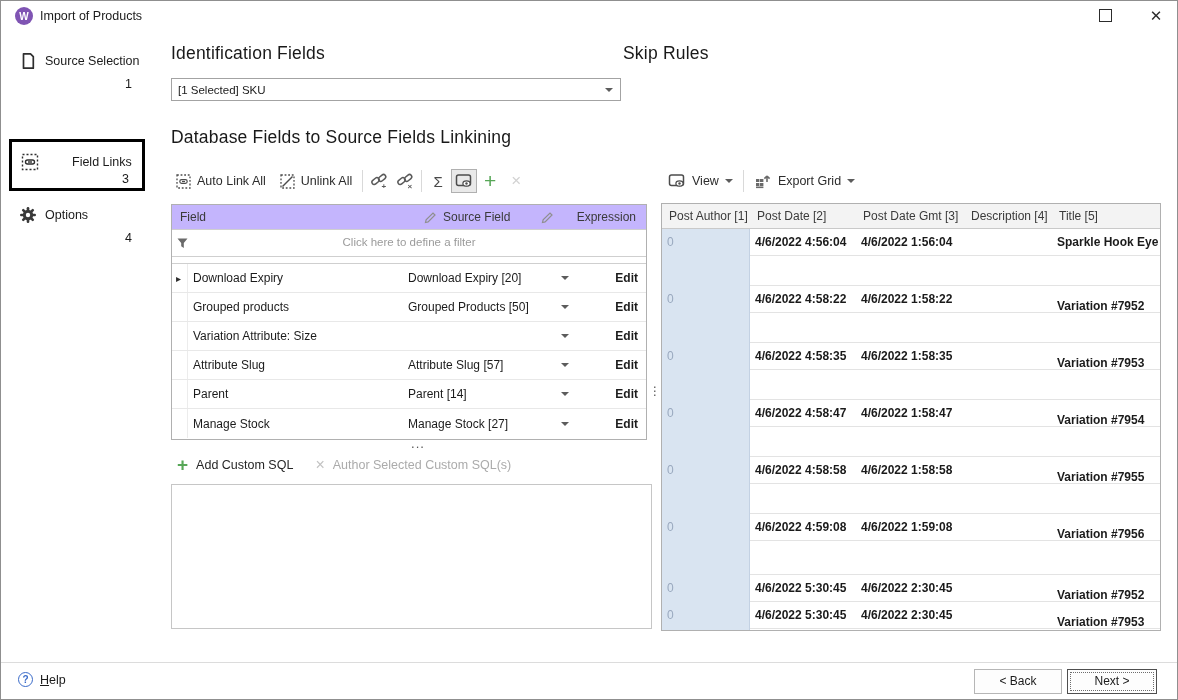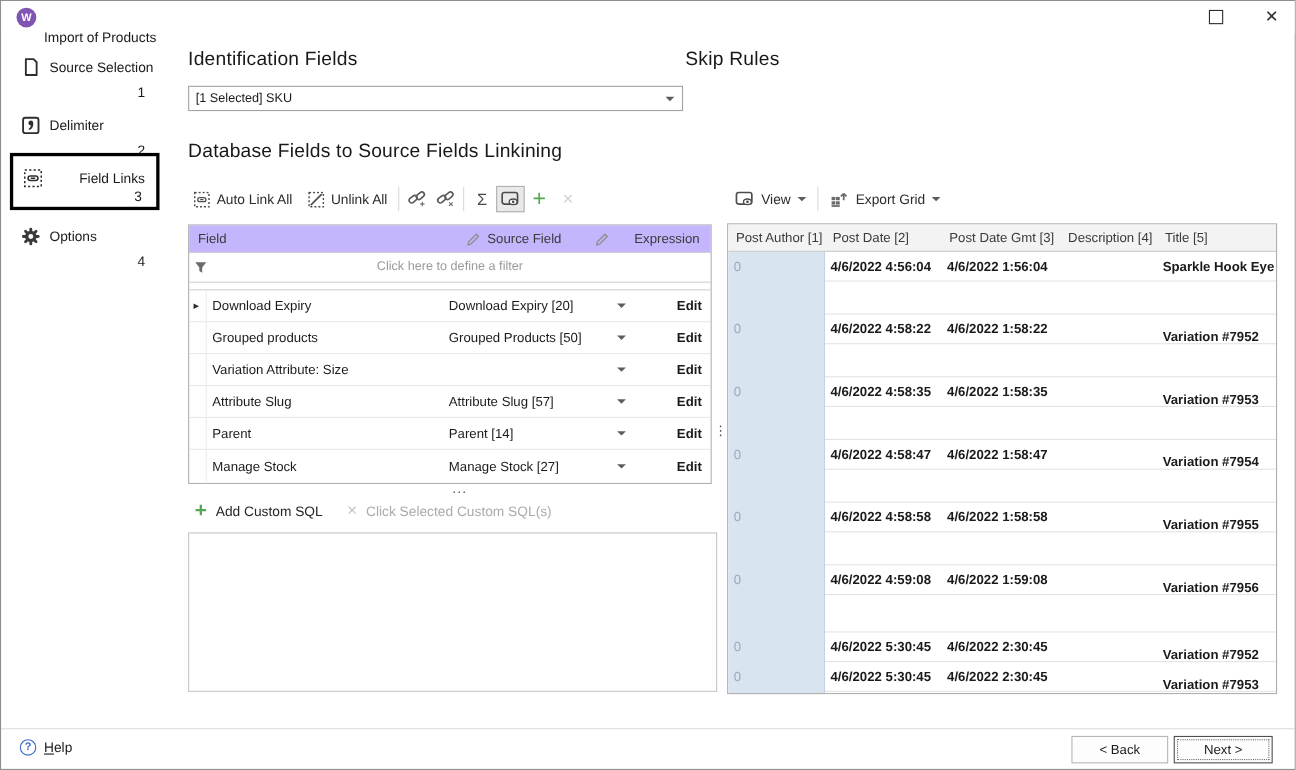--- a/index.html
+++ b/index.html
@@ -7,21 +7,21 @@
   body { font-family:"Liberation Sans","DejaVu Sans",sans-serif; color:#1b1b1b; }
 
   .window { position:relative; width:1178px; height:700px; background:#fff;
             border:1px solid #8f8f8f; overflow:hidden; }
 
   
   .titlebar { position:absolute; top:0; left:0; right:0; height:30px; background:#fff; }
   .app-icon { position:absolute; left:14px; top:6px; width:18px; height:18px; border-radius:50%;
               background:#7f54b3; color:#fff; font-size:10px; font-weight:bold;
               display:flex; align-items:center; justify-content:center; }
-  .win-title { position:absolute; left:39px; top:26px; font-size:12.5px;text-align:center; }
+  .win-title { position:absolute; left:39px; top:8px; font-size:12.5px;text-align:center; }
   .win-max { position:absolute; left:1098px; top:8px; width:13px; height:13px;
              border:1.4px solid #2c2c2c; background:#fff; cursor:pointer; }
   .win-close { position:absolute; left:1144px; top:4px; width:22px; height:22px;
                font-size:15px; color:#2c2c2c; text-align:center; line-height:22px; cursor:pointer; }
 
   
   .step { position:absolute; left:8px; width:136px; height:48px; cursor:pointer; }
   .step .s-icon  { position:absolute; left:10px; top:7px; width:18px; height:18px; }
   .step .s-label { position:absolute; left:36px; top:9px; font-size:12.5px; white-space:nowrap; }
   .step .s-num   { position:absolute; right:13px; bottom:2px; font-size:12.5px; }
@@ -138,30 +138,20 @@
   <div class="step" style="top:44px">
     <span class="s-icon">
       <svg width="18" height="18" viewBox="0 0 18 18">
           <path d="M4.5 1.8 h7 l2.8 2.8 v11.6 h-9.8 z" fill="none" stroke="#2e2e2e" stroke-width="1.7" stroke-linejoin="round"></path>
         </svg>
     </span>
     <span class="s-label">Source Selection</span>
     <span class="s-num">1</span>
   </div>
 
-  <div class="step" style="top:97px">
-    <span class="s-icon">
-      <svg width="18" height="18" viewBox="0 0 18 18">
-          <rect x="2" y="2" width="14" height="14" rx="2" fill="none" stroke="#2e2e2e" stroke-width="1.7"></rect>
-          <path d="M11.2 6.6 a2.2 2.2 0 1 0 -2.2 2.3 c0 1.7 -.8 2.6 -2 3.2 l.6 1.1 c2.2 -.9 3.6 -2.7 3.6 -5.1 z" fill="#2e2e2e"></path>
-        </svg>
-    </span>
-    <span class="s-label">Delimiter</span>
-    <span class="s-num">2</span>
-  </div>
 
   <div class="step selected" style="top:138px">
     <span class="s-icon">
       <svg width="18" height="18" viewBox="0 0 18 18">
           <rect x="1.5" y="1.5" width="15" height="15" fill="none" stroke="#2e2e2e" stroke-width="1.4" stroke-dasharray="2 2"></rect>
           <rect x="4.5" y="7" width="9" height="4" rx="2" fill="none" stroke="#2e2e2e" stroke-width="1.4"></rect>
           <line x1="7" y1="9" x2="11" y2="9" stroke="#2e2e2e" stroke-width="1.4"></line>
         </svg>
     </span>
     <span class="s-label">Field Links</span>
@@ -381,21 +371,21 @@
   <div class="dots-h">...</div>
   <div class="dots-v">⋮</div>
 
   <div class="sql-bar">
     <span class="sql-add">
       <span class="glyph-plus">+</span>
       <span>Add Custom SQL</span>
     </span>
     <span class="sql-del">
       <span class="del-x">×</span>
-      <span>Click Selected Custom SQL(s)</span>
+      <span>Author Selected Custom SQL(s)</span>
     </span>
   </div>
   <textarea class="sql-editor" style=""></textarea>
 
   <div class="rgrid">
     <div class="rg-header">
       <span>Post Author [1]</span>
       <span>Post Date [2]</span>
       <span>Post Date Gmt [3]</span>
       <span>Description [4]</span>

